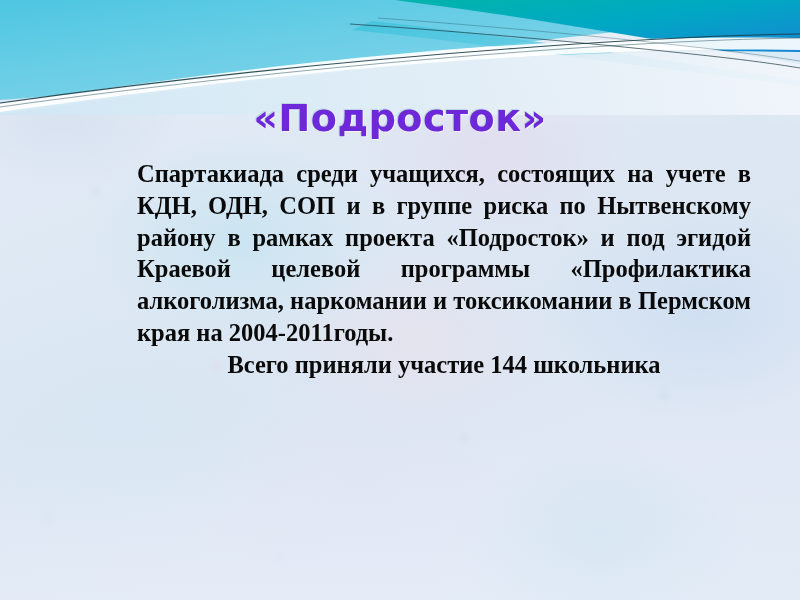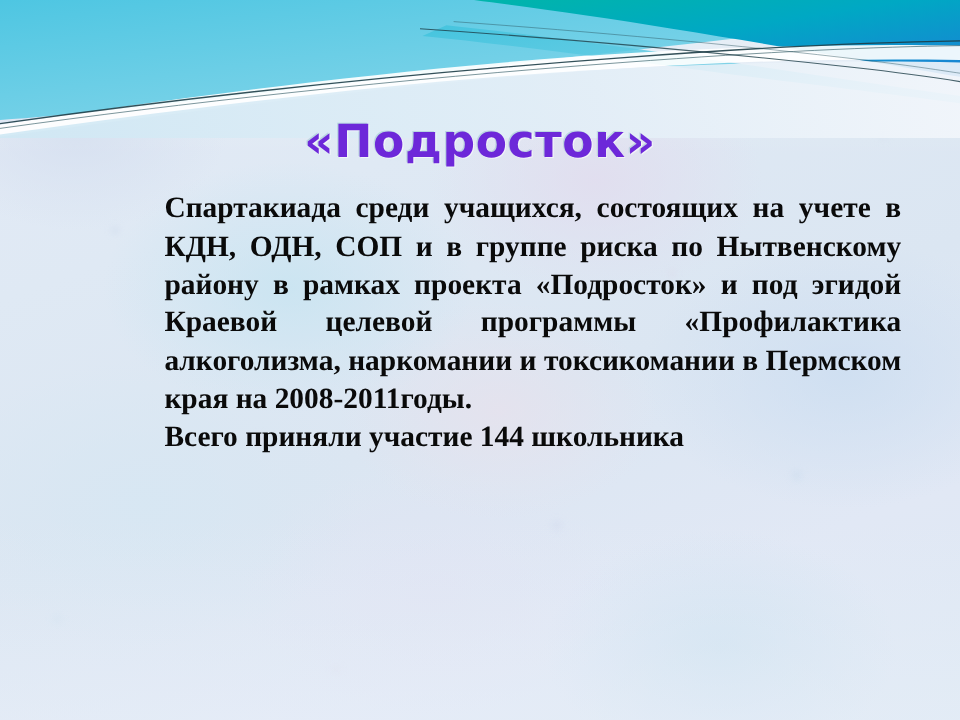--- a/index.html
+++ b/index.html
@@ -97,20 +97,21 @@
     font-weight: bold;
     font-size: 24.5px;
     line-height: 31.8px;
   }
   #body p {
     margin: 0;
     text-align: justify;
     text-justify: inter-word;
   }
   #body p.center-line {
+    text-align: center;
     text-indent: 0;
   }
 </style>
 </head>
 <body>
 
 <div id="slide">
 
   <div class="bg-base"></div>
   <div class="bg-speckle"></div>
@@ -156,17 +157,17 @@
       <path d="M0,103 C150,82 330,62 520,48 C640,39 730,35 800,34" fill="none" stroke="#1d3d47" stroke-width="1.1" opacity="0.9"></path>
       <path d="M0,107 C150,86 330,66 520,52 C640,43 730,39 800,38" fill="none" stroke="#2b5560" stroke-width="0.8" opacity="0.65"></path>
       <path d="M350,24 C470,32 600,44 710,56 C755,61 782,65 800,68" fill="none" stroke="#1d3d47" stroke-width="0.9" opacity="0.8"></path>
       <path d="M378,18 C490,26 620,38 720,50 C762,55 786,59 800,61" fill="none" stroke="#2b5560" stroke-width="0.7" opacity="0.55"></path>
     </svg>
   </div>
 
   <div id="title">«Подросток»</div>
 
   <div id="body">
-    <p>Спартакиада среди учащихся, состоящих на учете в КДН, ОДН, СОП и в группе риска по Нытвенскому району в рамках проекта «Подросток» и под эгидой Краевой целевой программы «Профилактика алкоголизма, наркомании и токсикомании  в Пермском края на 2008-2011годы.</p>
+    <p>Спартакиада среди учащихся, состоящих на учете в КДН, ОДН, СОП и в группе риска по Нытвенскому району в рамках проекта «Подросток» и под эгидой Краевой целевой программы «Профилактика алкоголизма, наркомании и токсикомании  в Пермском края на 2004-2011годы.</p>
     <p class="center-line">Всего приняли участие  144  школьника</p>
   </div>
 
 </div>
 
 </body></html>

